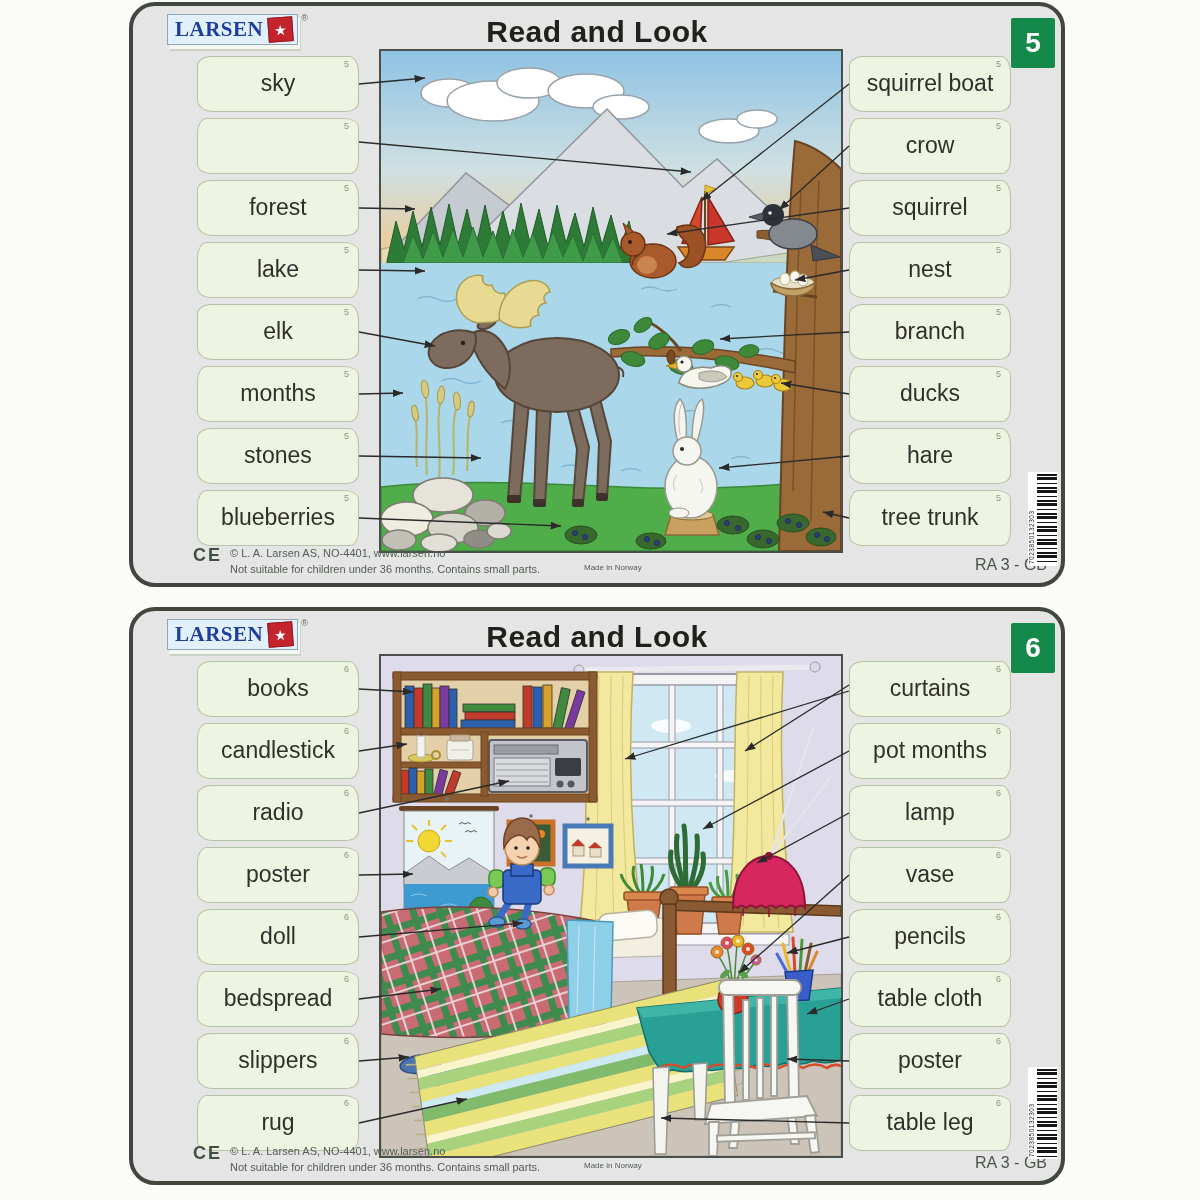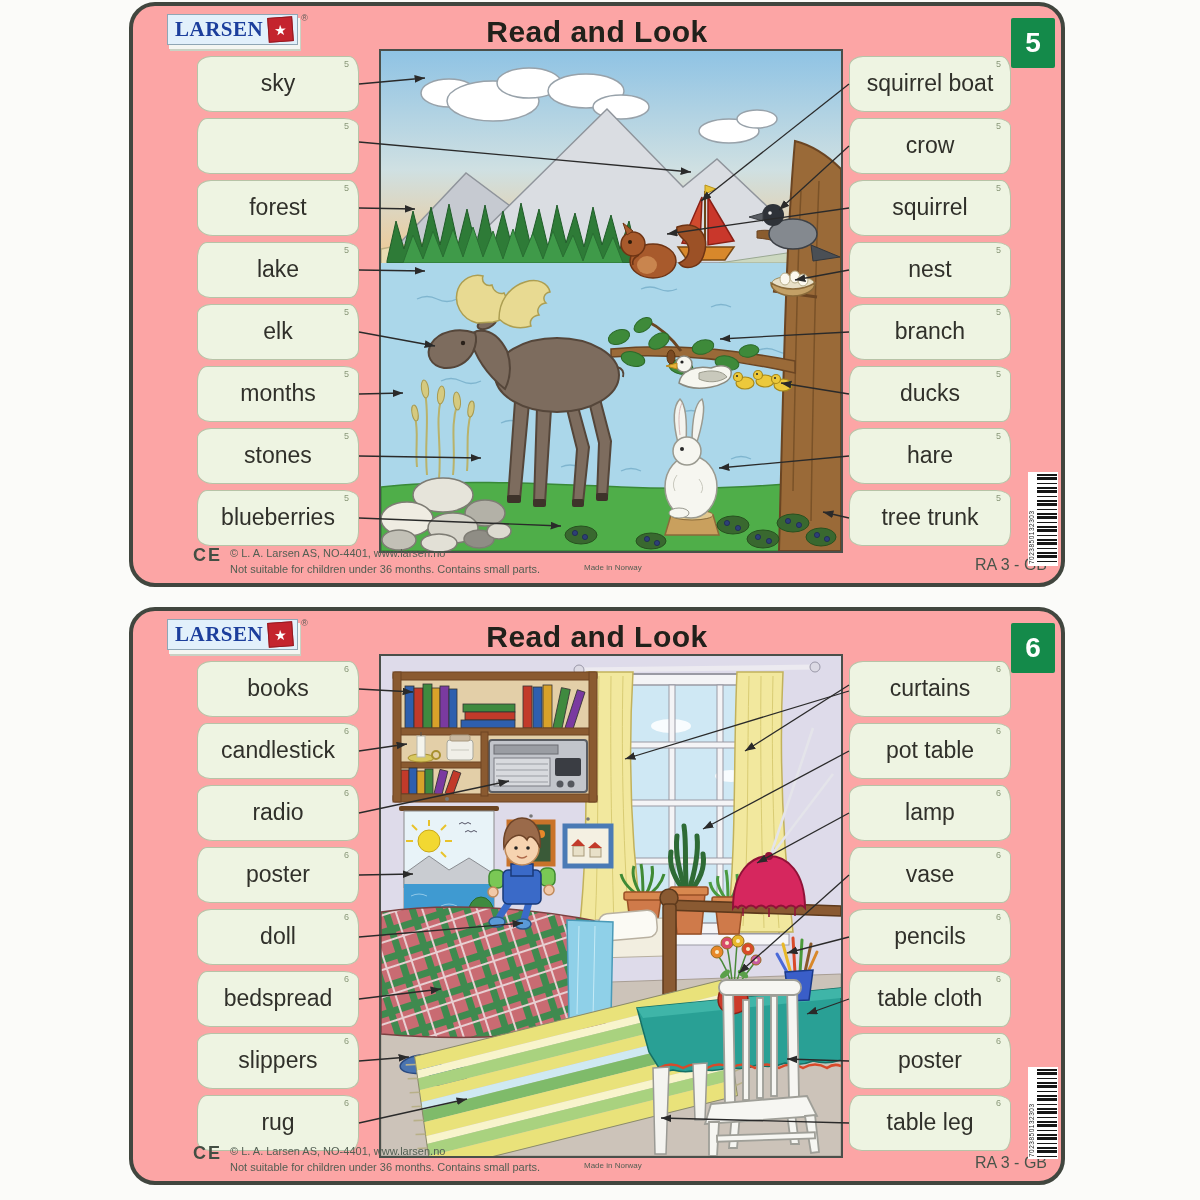--- a/index.html
+++ b/index.html
@@ -4,21 +4,21 @@
 <style>
   html,body{margin:0;padding:0;}
   body{
     width:1200px;height:1200px;position:relative;
     background:#fbfbf9;
     font-family:"Liberation Sans", sans-serif;
     overflow:hidden;
   }
   .card{
     position:absolute;left:129px;width:936px;
-    background:#fca5a5;
+    background:#e5e5e5;
     border:4px solid #41463f;
     border-radius:26px;
     box-sizing:border-box;
   }
   #card5{top:2px;height:585px;}
   #card6{top:607px;height:578px;}
 
   .title{
     position:absolute;top:9px;left:0;right:0;
     text-align:center;font-size:30px;font-weight:bold;
@@ -473,21 +473,21 @@
       </div>
   </div>
 
   <div class="col right">
     <div class="tile">
         <span class="pnum">6</span>
         <span>curtains</span>
       </div>
     <div class="tile">
         <span class="pnum">6</span>
-        <span>pot table</span>
+        <span>pot months</span>
       </div>
     <div class="tile">
         <span class="pnum">6</span>
         <span>lamp</span>
       </div>
     <div class="tile">
         <span class="pnum">6</span>
         <span>vase</span>
       </div>
     <div class="tile">

